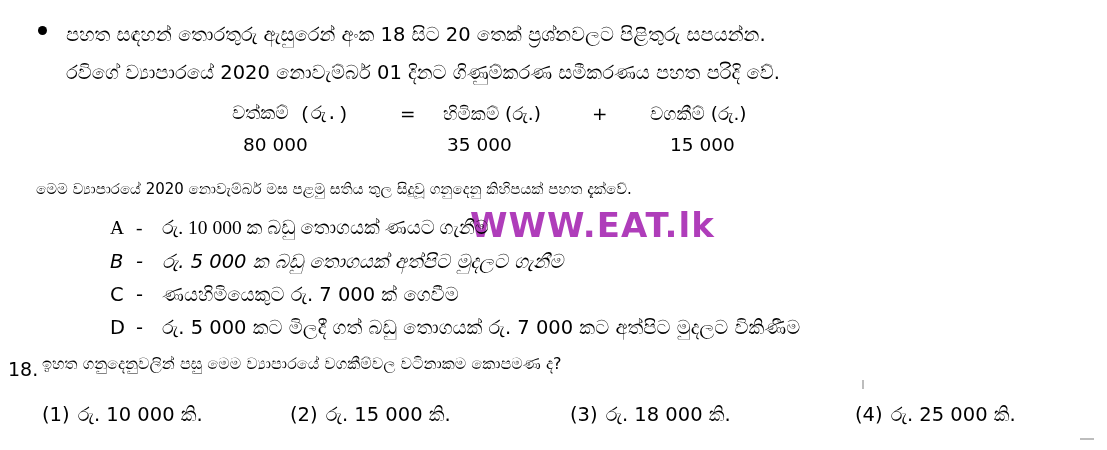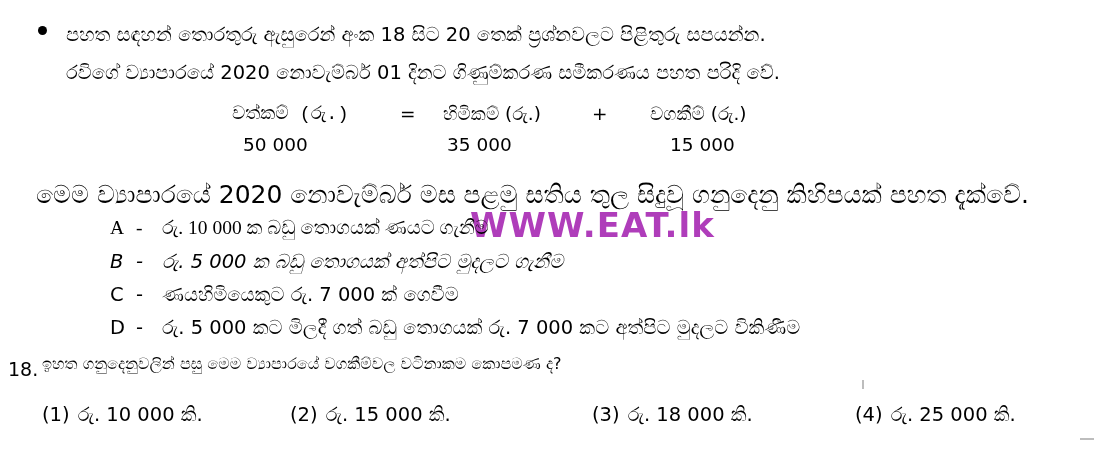--- a/index.html
+++ b/index.html
@@ -94,21 +94,21 @@
   }
   .v1 { position: absolute; left: 243px; }
   .v2 { position: absolute; left: 447px; }
   .v3 { position: absolute; left: 670px; }
 
   
   .trans-intro {
     position: absolute;
     left: 36px;
     top: 180px;
-    font-size: 25px;
+    font-size: 15px;
     white-space: nowrap;
   }
 
   
   .item {
     position: absolute;
     font-size: 19.5px;
     white-space: nowrap;
   }
   .item .letter {
@@ -146,21 +146,21 @@
     top: 403px;
     font-size: 19.5px;
     white-space: nowrap;
   }
   .opt .num {
     display: inline-block;
     margin-right: 8px;
   }
   .opt1 { left: 42px; }
   .opt2 { left: 290px; }
-  .opt3 { left: 592px; }
+  .opt3 { left: 570px; }
   .opt4 { left: 855px; }
 
   
   .scan-mark {
     position: absolute;
     background: #bdbdbd;
   }
   .mark1 { left: 862px; top: 380px; width: 2px; height: 9px; }
   .mark2 { left: 1080px; top: 438px; width: 14px; height: 2px; }
 </style>
@@ -181,21 +181,21 @@
 
     <div class="eq-head">
       <span class="eq-assets">වත්කම් (රු.)</span>
       <span class="eq-eqsign">=</span>
       <span class="eq-equity">හිමිකම් (රු.)</span>
       <span class="eq-plus">+</span>
       <span class="eq-liab">වගකීම් (රු.)</span>
     </div>
 
     <div class="eq-vals">
-      <span class="v1">50 000</span>
+      <span class="v1">80 000</span>
       <span class="v2">35 000</span>
       <span class="v3">15 000</span>
     </div>
 
     <div class="trans-intro">මෙම ව්‍යාපාරයේ 2020 නොවැම්බර් මස පළමු සතිය තුල සිදුවූ ගනුදෙනු කිහිපයක් පහත දැක්වේ.</div>
 
     <div class="item itemA">
       <span class="letter">A</span><span class="dash">-</span><span>රු. 10 000 ක බඩු තොගයක් ණයට ගැනීම</span>
     </div>
     <div class="item itemB">

